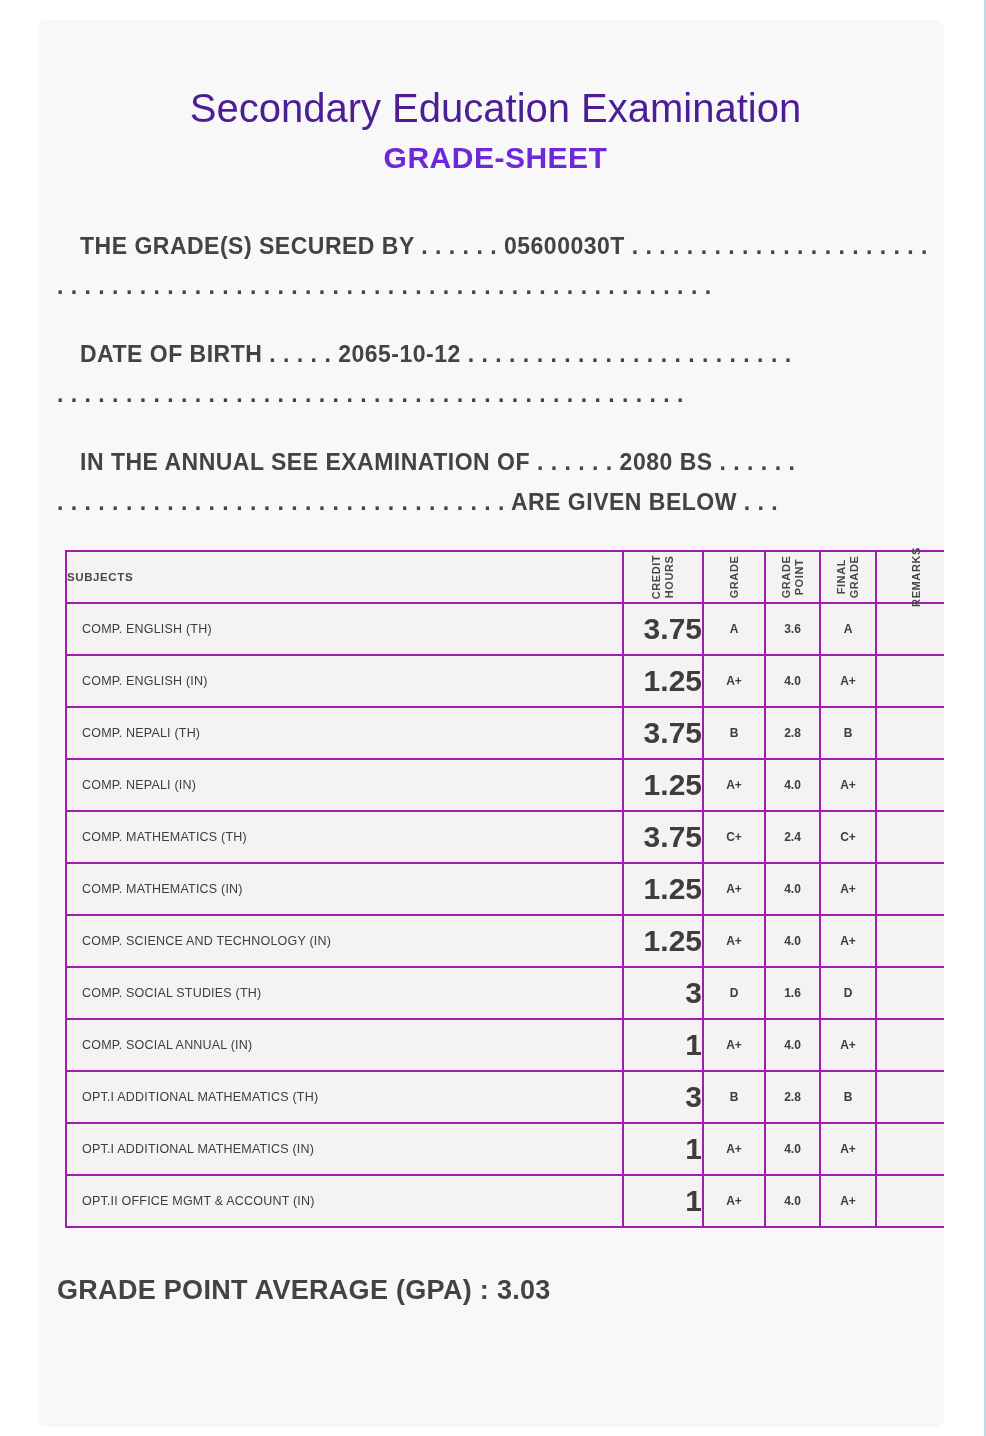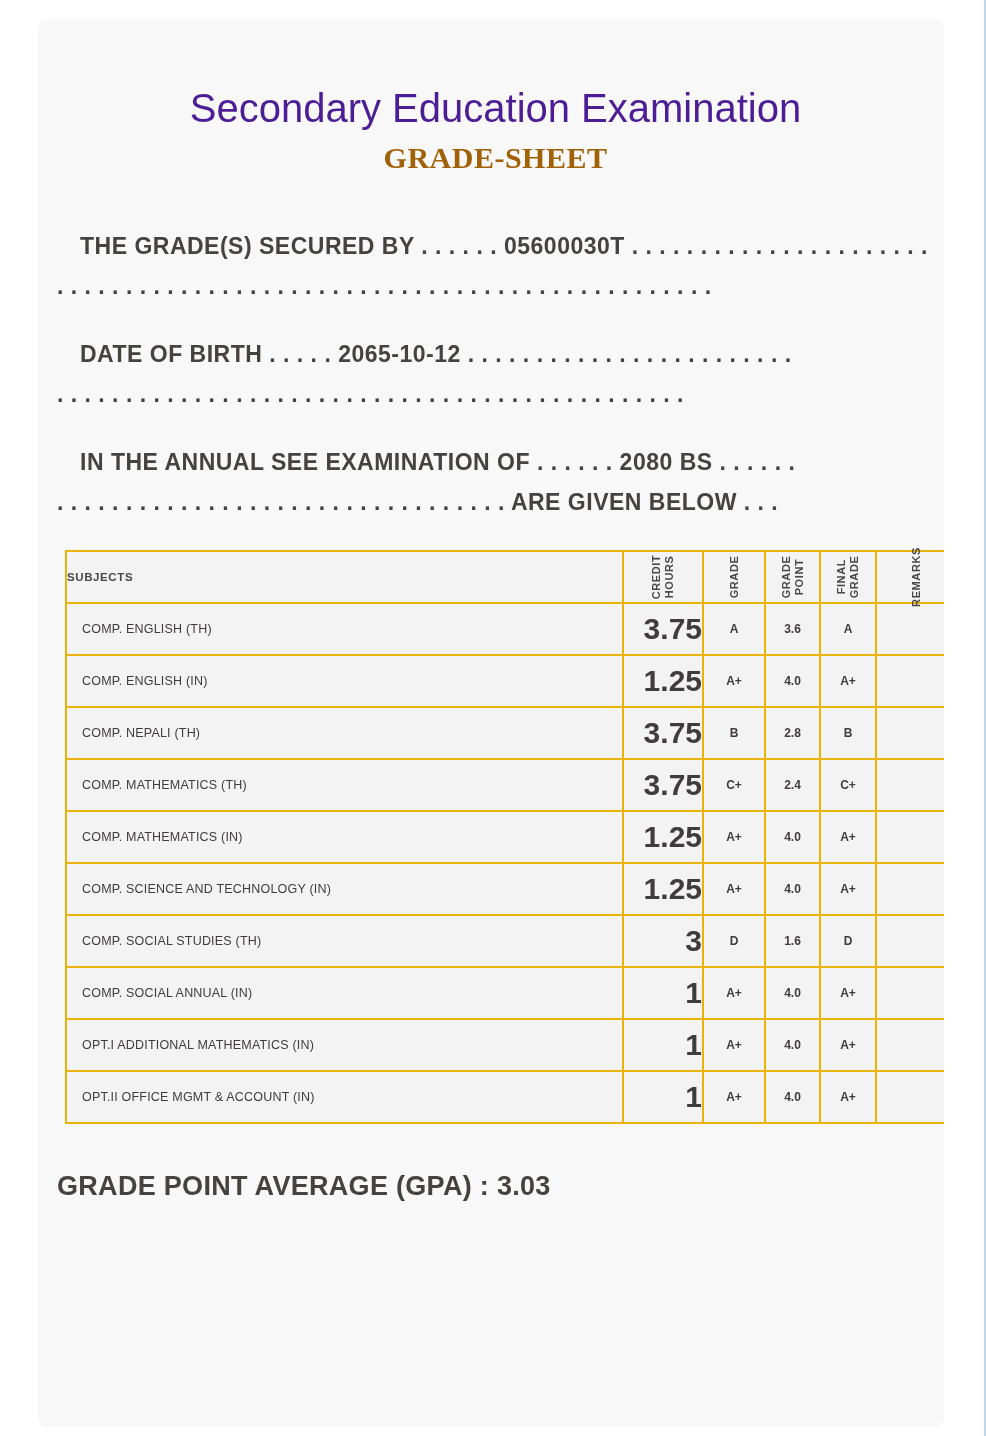--- a/index.html
+++ b/index.html
@@ -38,23 +38,22 @@
     line-height: 44px;
     font-weight: 400;
     color: #4c1d95;
   }
   .page-subtitle {
     text-align: center;
     font-size: 30px;
     line-height: 36px;
     font-weight: 700;
     letter-spacing: 0.5px;
-    color: #a16207;
+    color: #6d28d9;
     margin-top: 10px;
-    font-family: Liberation Serif, serif;
   }
   .statements { margin-top: 50px; }
   .statement {
     font-size: 23px;
     line-height: 40px;
     font-weight: 700;
     letter-spacing: 0.5px;
     color: #454240;
     margin: 0 0 28px 0;
   }
@@ -64,21 +63,21 @@
     width: 877px;
   }
   .statement .tline.first { text-indent: 23px; }
 
   table.grade-table {
     width: 892px;
     margin-left: 8px;
     margin-top: 28px;
     border-collapse: separate;
     border-spacing: 2px;
-    background: #eab308;
+    background: #a21caf;
     table-layout: fixed;
   }
   .grade-table th, .grade-table td {
     background: #f3f3f3;
     height: 50px;
     padding: 0;
     vertical-align: middle;
   }
   .grade-table th { position: relative; font-weight: 700; }
   .subjects-head {
@@ -211,20 +210,28 @@
 
   <tr>
     <td class="subject-cell">COMP. NEPALI (TH)</td>
     <td class="credit-cell">3.75</td>
     <td class="small-cell">B</td>
     <td class="small-cell">2.8</td>
     <td class="small-cell">B</td>
     <td class="small-cell"></td>
   </tr>
 
+  <tr>
+    <td class="subject-cell">COMP. NEPALI (IN)</td>
+    <td class="credit-cell">1.25</td>
+    <td class="small-cell">A+</td>
+    <td class="small-cell">4.0</td>
+    <td class="small-cell">A+</td>
+    <td class="small-cell"></td>
+  </tr>
 
   <tr>
     <td class="subject-cell">COMP. MATHEMATICS (TH)</td>
     <td class="credit-cell">3.75</td>
     <td class="small-cell">C+</td>
     <td class="small-cell">2.4</td>
     <td class="small-cell">C+</td>
     <td class="small-cell"></td>
   </tr>
 
@@ -258,20 +265,28 @@
 
   <tr>
     <td class="subject-cell">COMP. SOCIAL ANNUAL (IN)</td>
     <td class="credit-cell">1</td>
     <td class="small-cell">A+</td>
     <td class="small-cell">4.0</td>
     <td class="small-cell">A+</td>
     <td class="small-cell"></td>
   </tr>
 
+  <tr>
+    <td class="subject-cell">OPT.I ADDITIONAL MATHEMATICS (TH)</td>
+    <td class="credit-cell">3</td>
+    <td class="small-cell">B</td>
+    <td class="small-cell">2.8</td>
+    <td class="small-cell">B</td>
+    <td class="small-cell"></td>
+  </tr>
 
   <tr>
     <td class="subject-cell">OPT.I ADDITIONAL MATHEMATICS (IN)</td>
     <td class="credit-cell">1</td>
     <td class="small-cell">A+</td>
     <td class="small-cell">4.0</td>
     <td class="small-cell">A+</td>
     <td class="small-cell"></td>
   </tr>
 

